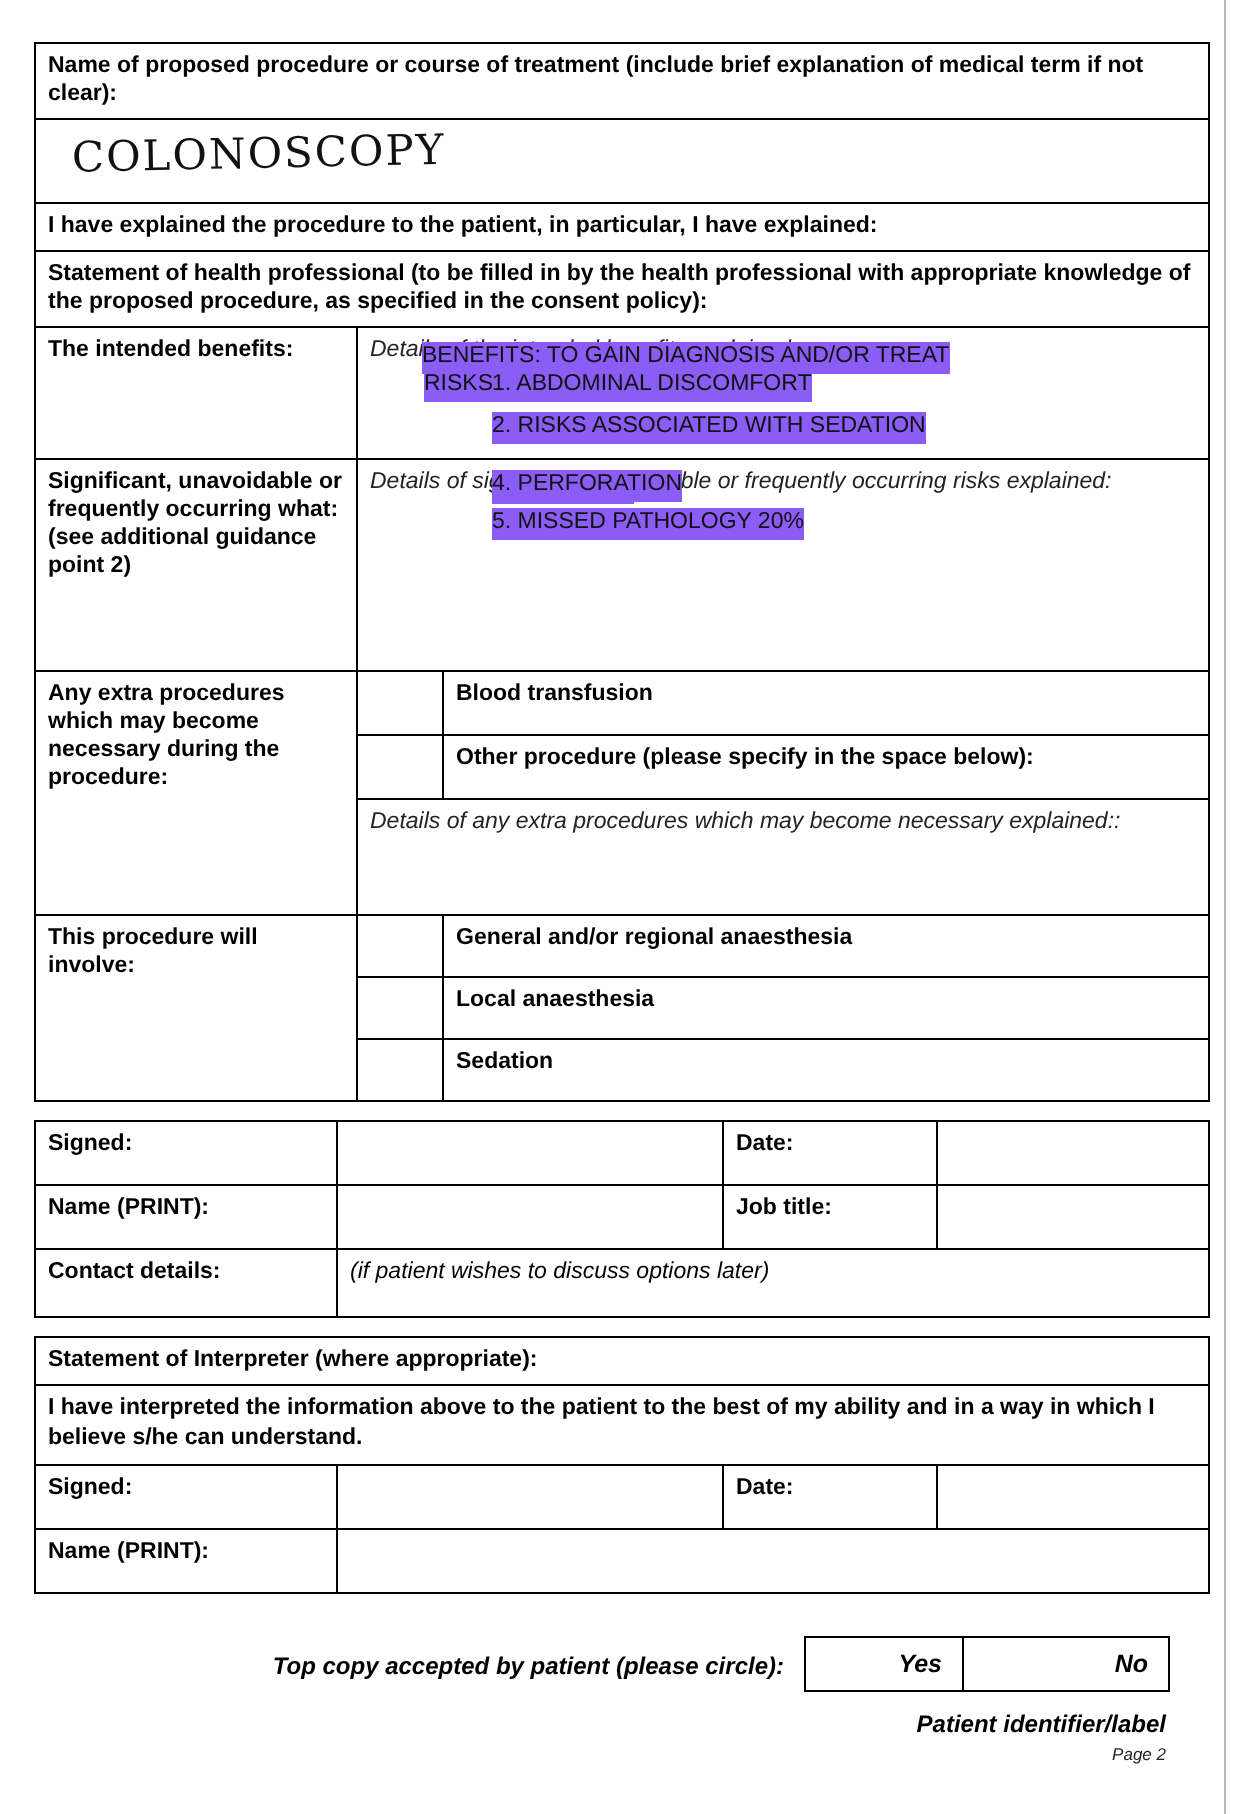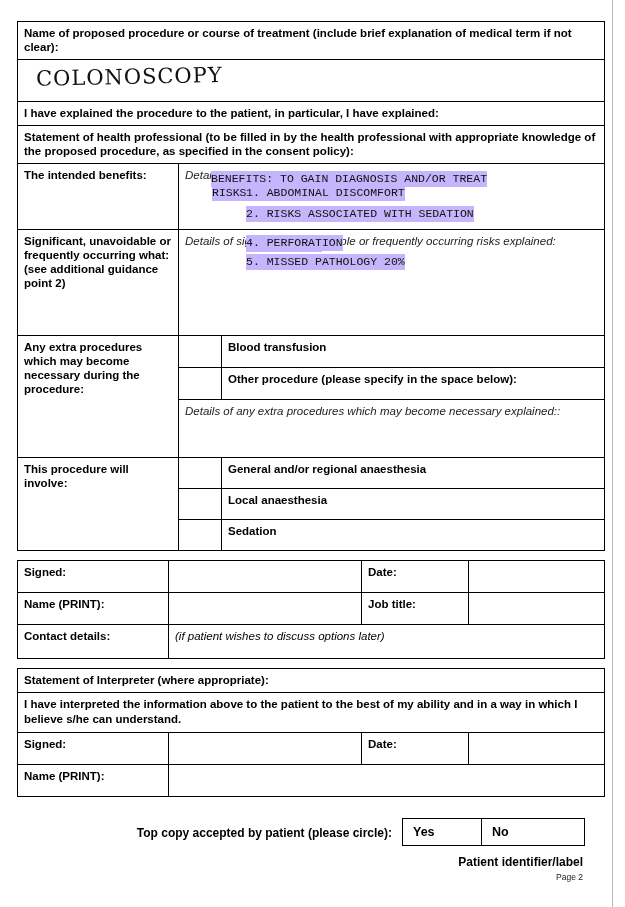--- a/index.html
+++ b/index.html
@@ -60,59 +60,60 @@
     letter-spacing: 1px;
     transform: rotate(-1.2deg);
     display: inline-block;
     padding-left: 12px;
     padding-top: 1px;
     color: #111;
   }
   
   .typed {
     position: absolute;
-    font-family: Liberation Mono, monospace;
+    font-family: Liberation Sans, sans-serif;
     font-size: 11.5px;
     line-height: 1.38;
     color: #111;
     white-space: pre;
-    background: #c4b5fd;
+    background: #8b5cf6;
     z-index: 5;
   }
   .cellrow { display: block; }
   .small-ital {
     font-style: italic;
     font-size: 11px;
   }
   .footer-wrap {
     position: absolute;
     left: 17px;
     top: 818px;
     width: 568px;
+    font-style: italic;
   }
   .topcopy {
     display: flex;
     justify-content: flex-end;
     align-items: stretch;
   }
   .topcopy .label {
     font-size: 12px;
     font-weight: bold;
     padding: 8px 10px 0 0;
     text-align: right;
   }
   .yesno {
     border-collapse: collapse;
   }
   .yesno td {
     border: 1px solid #000;
     font-size: 12.5px;
     font-weight: bold;
     padding: 6px 10px;
-    text-align: left;
+    text-align: right;
   }
   .pid {
     text-align: right;
     font-size: 12px;
     font-weight: bold;
     margin-top: 9px;
     padding-right: 2px;
   }
   .pageno {
     text-align: right;

